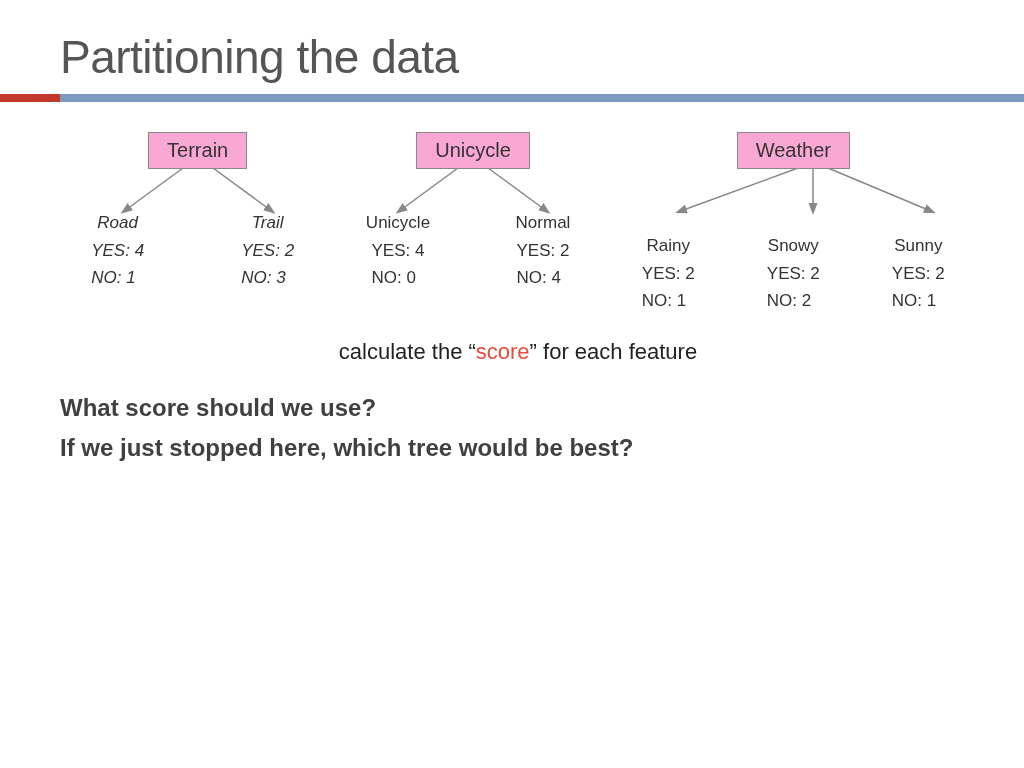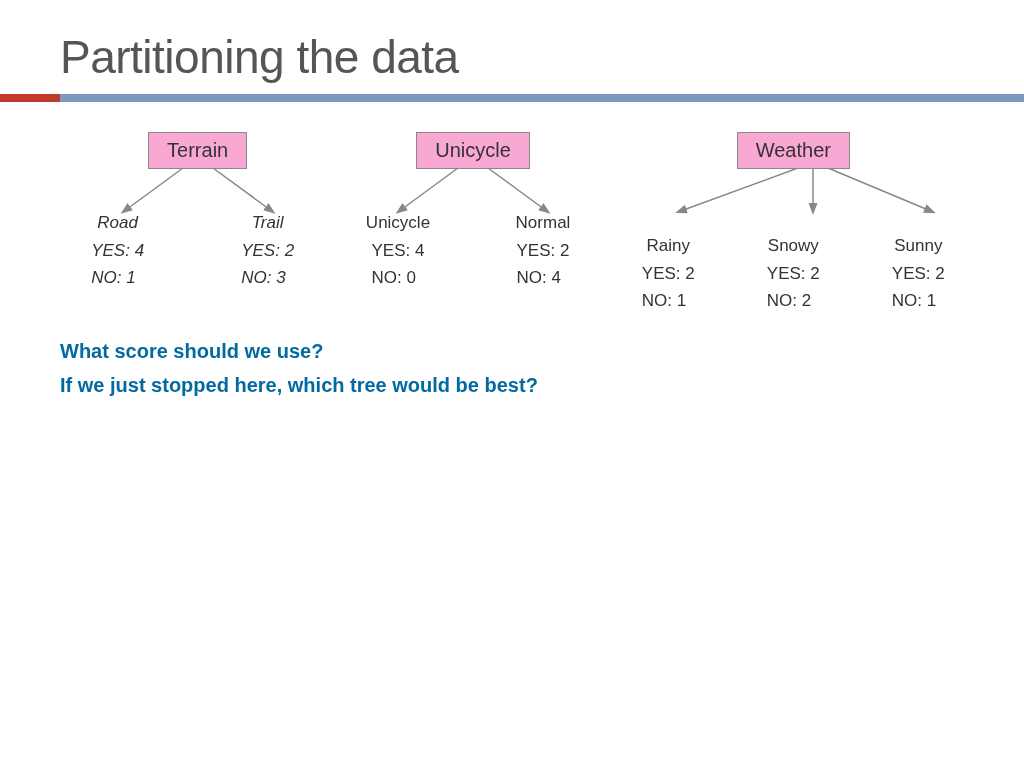--- a/index.html
+++ b/index.html
@@ -82,22 +82,22 @@
     .score-word {
       color: #e74c3c;
     }
 
     
     .questions {
       margin-top: 10px;
     }
 
     .question {
-      font-size: 20px;
-      color: #0369a1;
+      font-size: 24px;
+      color: #404040;
       font-weight: 600;
       line-height: 1.7;
     }
 
   </style>
 </head>
 <body>
 
 <div class="slide">
 
@@ -209,20 +209,23 @@
             <div>YES: 2</div>
             <div>NO: 1</div>
           </div>
         </div>
       </div>
     </div>
 
   </div>
 
   <div class="calculate-section">
+    <p>
+      <span>calculate the “</span><span class="score-word">score</span><span>” for each feature</span>
+    </p>
   </div>
 
   <div class="questions">
     <p class="question">What score should we use?</p>
     <p class="question">If we just stopped here, which tree would be best?</p>
   </div>
 
 </div>
 
 </body></html>

